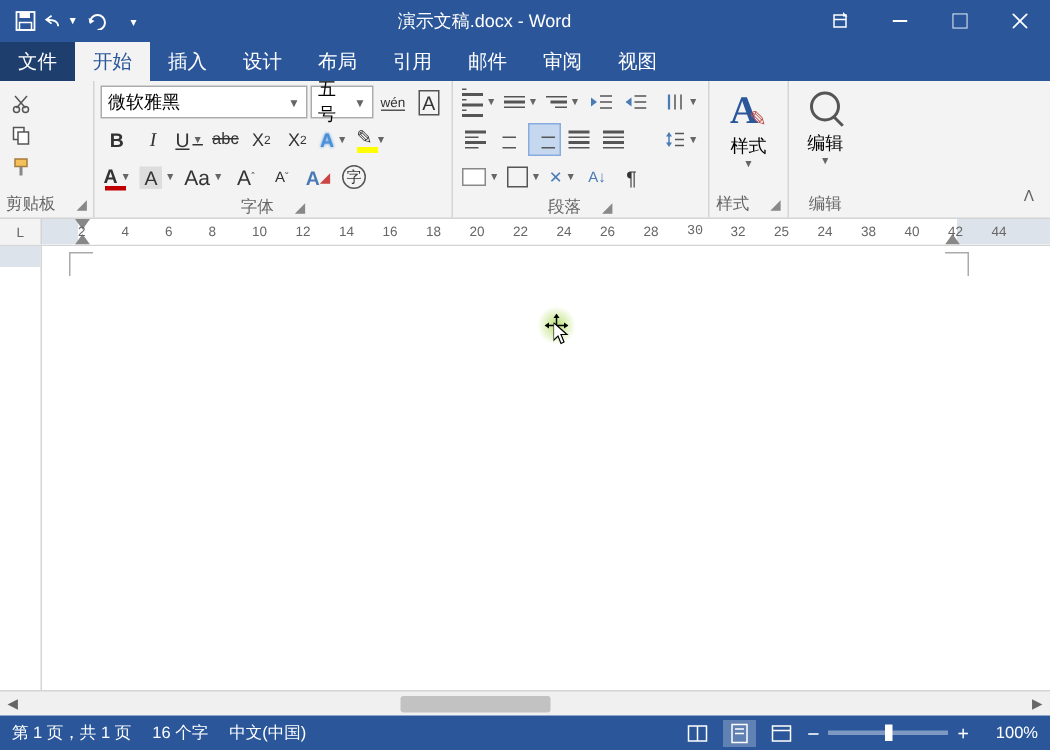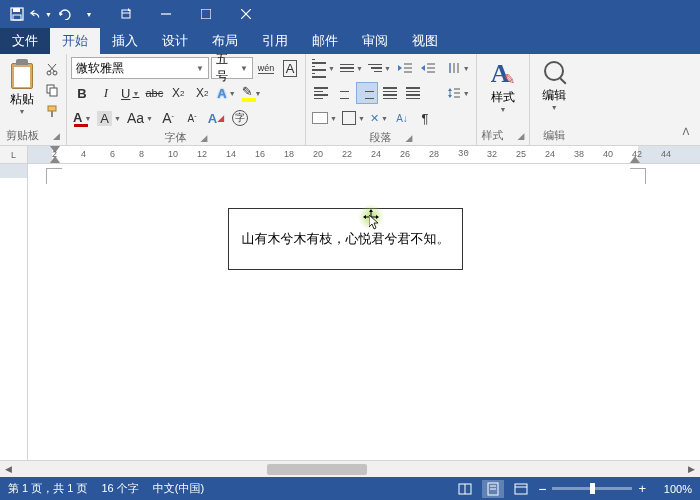--- a/index.html
+++ b/index.html
@@ -110,20 +110,21 @@
     <div class="qat-btn">
       <svg width="14" height="12" viewBox="0 0 14 12">
           <path d="M2 7 A5 5 0 1 1 7 12" fill="none" stroke="#fff" stroke-width="1.3"></path>
           <path d="M1 4 L2 8 L5 6 Z" fill="#fff"></path>
         </svg>
     </div>
     <div class="qat-btn">
         <span style="font-size:8px">▾</span>
       </div>
   </div>
+  <div class="title-center">演示文稿.docx - Word</div>
   <div class="win-controls">
     <div class="win-btn">
       <svg width="12" height="12" viewBox="0 0 12 12">
           <rect x="2" y="2" width="8" height="8" fill="none" stroke="#fff"></rect>
           <path d="M2 5 H10" stroke="#fff"></path>
           <path d="M8 0 L11 3 L8 3 Z" fill="#fff"></path>
         </svg>
     </div>
     <div class="win-btn">
         <svg width="10" height="10">
@@ -153,29 +154,20 @@
   <div class="tab">引用</div>
   <div class="tab">邮件</div>
   <div class="tab">审阅</div>
   <div class="tab">视图</div>
 </div>
 
 <div class="ribbon">
 
   <div class="group">
     <div class="group-body">
-      <div class="clip-main">
-        <div class="clip-icon">
-            <div class="board"></div>
-            <div class="paper"></div>
-            <div class="clip"></div>
-          </div>
-        <div class="clip-label">粘贴</div>
-        <span style="font-size:7px;color:#666">▼</span>
-      </div>
       <div class="clip-side">
         <div class="small-btn">
             <svg width="14" height="14" viewBox="0 0 14 14">
               <circle cx="4" cy="11" r="2" fill="none" stroke="#555"></circle>
               <circle cx="10" cy="11" r="2" fill="none" stroke="#555"></circle>
               <line x1="4" y1="10" x2="11" y2="2" stroke="#555"></line>
               <line x1="10" y1="10" x2="3" y2="2" stroke="#555"></line>
             </svg>
           </div>
         <div class="small-btn">
@@ -486,23 +478,20 @@
     </div>
 </div>
 
 <div class="doc-area">
   <div class="ruler-v">
       <div class="shade-t"></div>
     </div>
   <div class="canvas">
     <div class="page-corner-tl"></div>
     <div class="page-corner-tr"></div>
-    <div class="textbox">
-      <span>山有木兮木有枝，心悦君兮君不知。</span>
-    </div>
     <div class="move-cursor">
       <div class="move-glow"></div>
       <svg class="move-arrows" width="16" height="16" viewBox="0 0 16 16">
           <path d="M8 0 L6 3 L10 3 Z M8 16 L6 13 L10 13 Z M0 8 L3 6 L3 10 Z M16 8 L13 6 L13 10 Z" fill="#000"></path>
           <line x1="8" y1="2" x2="8" y2="14" stroke="#000"></line>
           <line x1="2" y1="8" x2="14" y2="8" stroke="#000"></line>
         </svg>
       <svg class="cursor-arrow" width="12" height="16" viewBox="0 0 12 16">
           <path d="M0 0 L0 12 L3 9 L5 14 L7 13 L5 8 L9 8 Z" fill="#fff" stroke="#000" stroke-width="0.8"></path>
         </svg>

